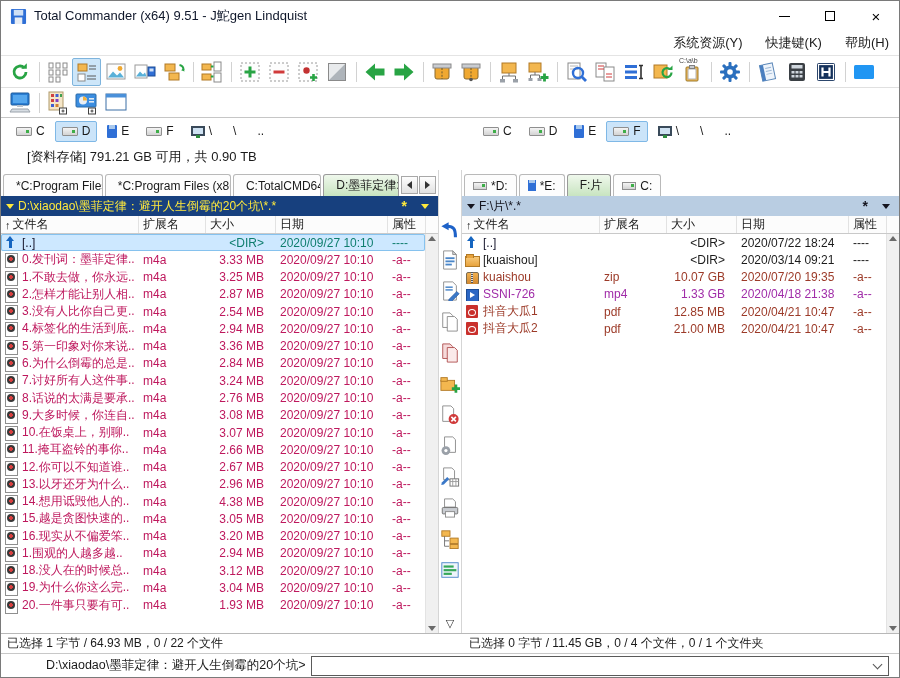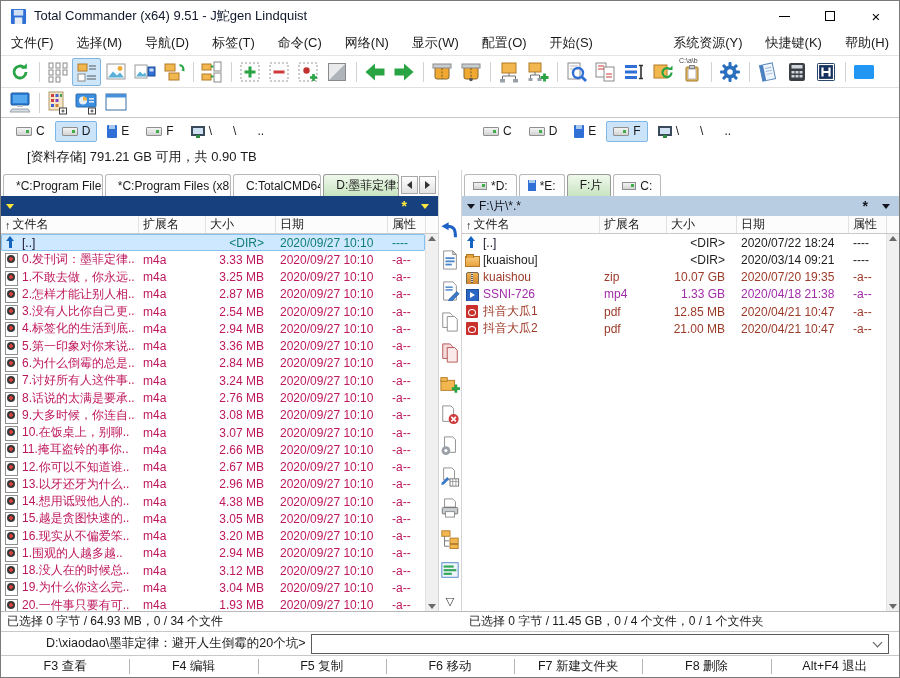--- a/index.html
+++ b/index.html
@@ -166,32 +166,20 @@
       <div class="wbtn">
           <span class="g-max"></span>
         </div>
       <div class="wbtn">
           <span class="g-close">×</span>
         </div>
     </div>
   </div>
 
   <div class="menubar">
-    <div class="menu-left">
-
-    <span class="menu-item">文件(F)</span>
-        <span class="menu-item">选择(M)</span>
-        <span class="menu-item">导航(D)</span>
-        <span class="menu-item">标签(T)</span>
-        <span class="menu-item">命令(C)</span>
-        <span class="menu-item">网络(N)</span>
-        <span class="menu-item">显示(W)</span>
-        <span class="menu-item">配置(O)</span>
-        <span class="menu-item">开始(S)</span>
-      </div>
     <div class="menu-right">
 
     <span class="menu-item">系统资源(Y)</span>
         <span class="menu-item">快捷键(K)</span>
         <span class="menu-item">帮助(H)</span>
       </div>
   </div>
 
   <div class="toolbar row1">
 
@@ -663,20 +651,21 @@
           <div class="sc-btn">
               <span class="tri-left"></span>
             </div>
           <div class="sc-btn">
               <span class="tri-right"></span>
             </div>
         </div>
       </div>
       <div class="pathbar active">
         <span class="path-caret"></span>
+        <span>D:\xiaodao\墨菲定律：避开人生倒霉的20个坑\*.*</span>
         <span class="path-btns">
           <span class="path-star">*</span>
           <span class="path-drop"></span>
         </span>
       </div>
       <div class="colheaders">
         <div class="col c-name">
             <span class="sort">↑</span>
             <span>文件名</span>
           </div>
@@ -1168,37 +1157,27 @@
           </div>
         <div class="scrollbar">
           <span class="tri-up-s"></span>
           <span class="tri-dn-s"></span>
         </div>
       </div>
     </div>
   </div>
 
   <div class="status-row">
-    <div class="status-left">已选择 0 字节 / 64.93 MB，0 / 34 个文件</div>
+    <div class="status-left">已选择 1 字节 / 64.93 MB，0 / 22 个文件</div>
     <div class="status-mid"></div>
     <div class="status-right">已选择 0 字节 / 11.45 GB，0 / 4 个文件，0 / 1 个文件夹</div>
   </div>
 
   <div class="cmdrow">
     <span class="cmd-prompt">D:\xiaodao\墨菲定律：避开人生倒霉的20个坑&gt;</span>
     <div class="cmd-box">
       <input class="cmd-input" value="" style="">
       <span class="cmd-chevron"></span>
     </div>
   </div>
 
-  <div class="fnbar">
-
-  <div class="fn-btn">F3 查看</div>
-      <div class="fn-btn">F4 编辑</div>
-      <div class="fn-btn">F5 复制</div>
-      <div class="fn-btn">F6 移动</div>
-      <div class="fn-btn">F7 新建文件夹</div>
-      <div class="fn-btn">F8 删除</div>
-      <div class="fn-btn">Alt+F4 退出</div>
-    </div>
 
 </div>
 
 </body></html>

